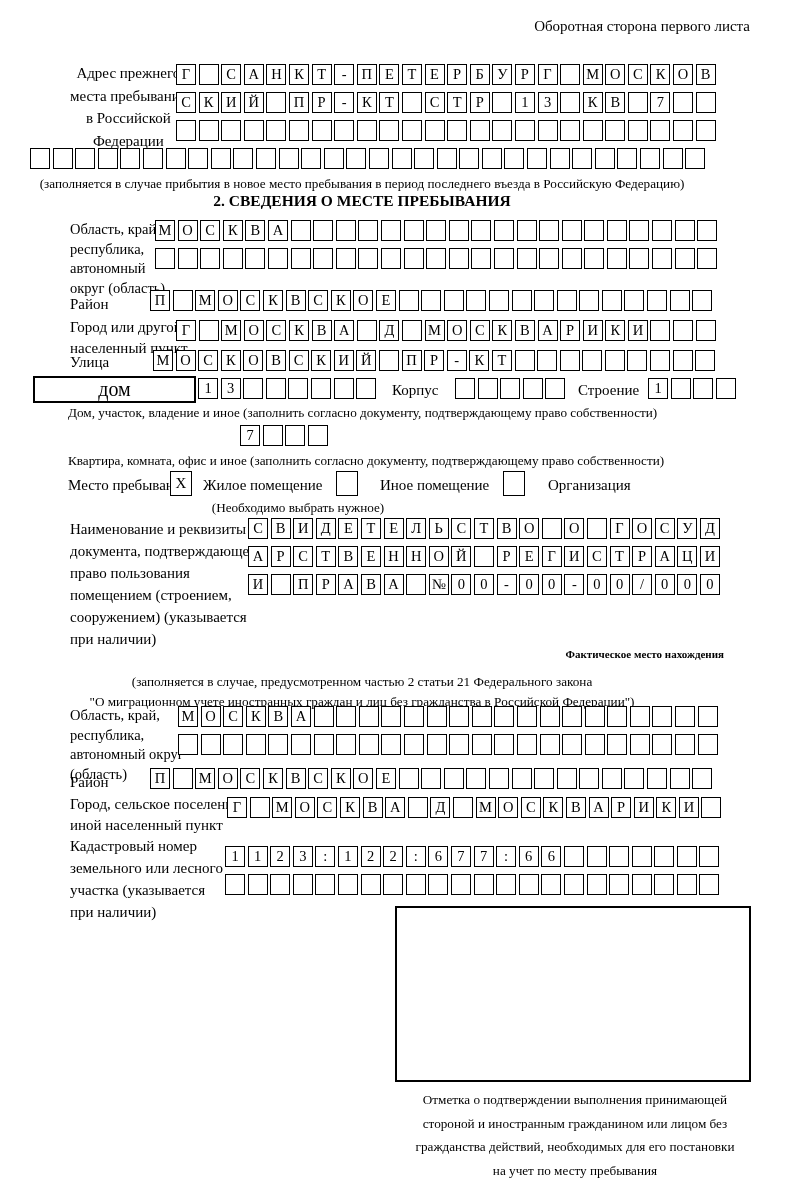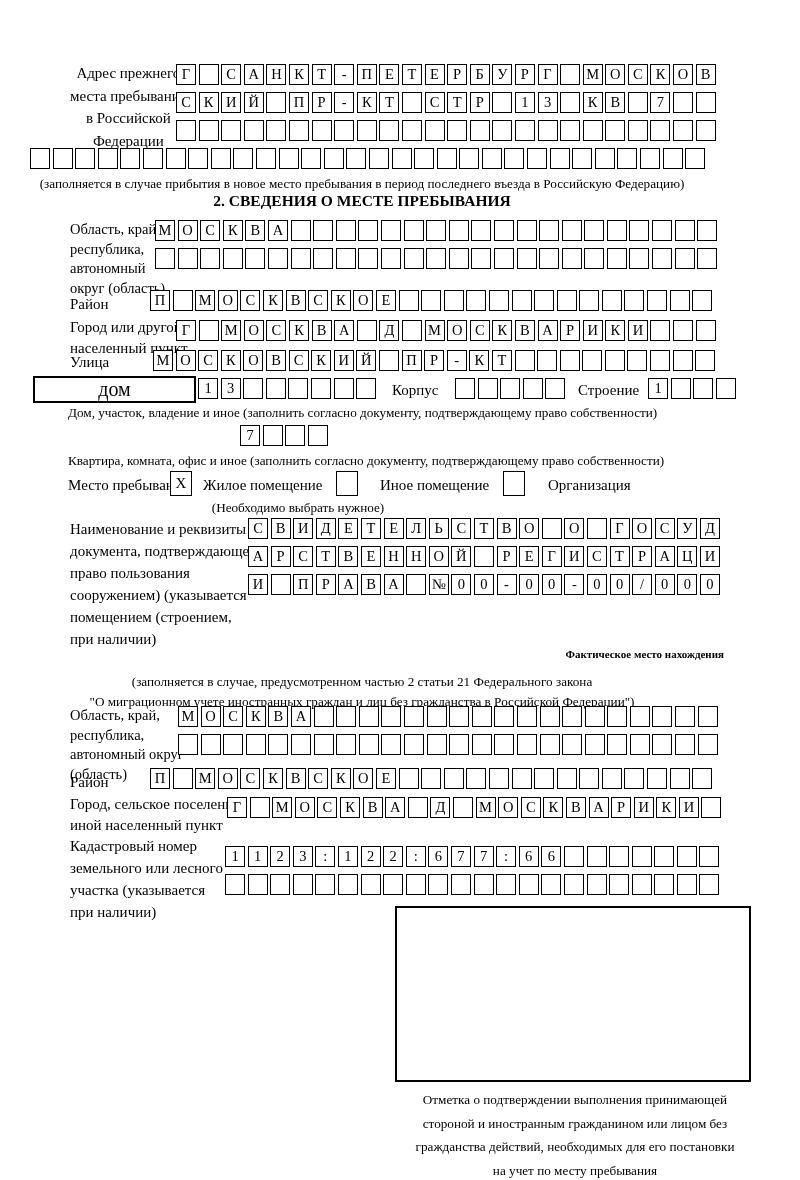--- a/index.html
+++ b/index.html
@@ -19,20 +19,21 @@
   .chk{position:absolute;width:20px;height:23px;border:1.6px solid #000;display:flex;
        align-items:center;justify-content:center;font-size:15px;background:#fff;}
   .rect{position:absolute;border:2px solid #000;background:#fff;}
   .cap{font-size:13.2px;}
 </style>
 </head>
 <body>
 
 <div id="page">
 
+  <div class="abs" style="left:445px;top:18px;width:305px;text-align:right;font-size:15px;">Оборотная сторона первого листа</div>
 
   <div class="lbl" style="left:70px;top:62px;text-align:center;">
       <div>Адрес прежнего</div>
       <div>места пребывания</div>
       <div>в Российской</div>
       <div>Федерации</div>
     </div>
   <div class="cellrow" style="left:176px;top:64px;">
       <span class="cell">Г</span>
       <span class="cell"></span>
@@ -339,22 +340,22 @@
   <div class="chk" style="left:336px;top:471px;"></div>
   <div class="lbl" style="left:380px;top:474px;">Иное помещение</div>
   <div class="chk" style="left:503px;top:471px;"></div>
   <div class="lbl" style="left:548px;top:474px;">Организация</div>
   <div class="abs note" style="left:98px;top:498px;width:400px;text-align:center;">(Необходимо выбрать нужное)</div>
 
   <div class="lbl" style="left:70px;top:518px;line-height:22px;">
       <div>Наименование и реквизиты</div>
       <div>документа, подтверждающего</div>
       <div>право пользования</div>
+      <div>помещением (строением,</div>
       <div>сооружением) (указывается</div>
-      <div>помещением (строением,</div>
       <div>при наличии)</div>
     </div>
   <div class="cellrow" style="left:248px;top:518px;">
       <span class="cell">С</span>
       <span class="cell">В</span>
       <span class="cell">И</span>
       <span class="cell">Д</span>
       <span class="cell">Е</span>
       <span class="cell">Т</span>
       <span class="cell">Е</span>

